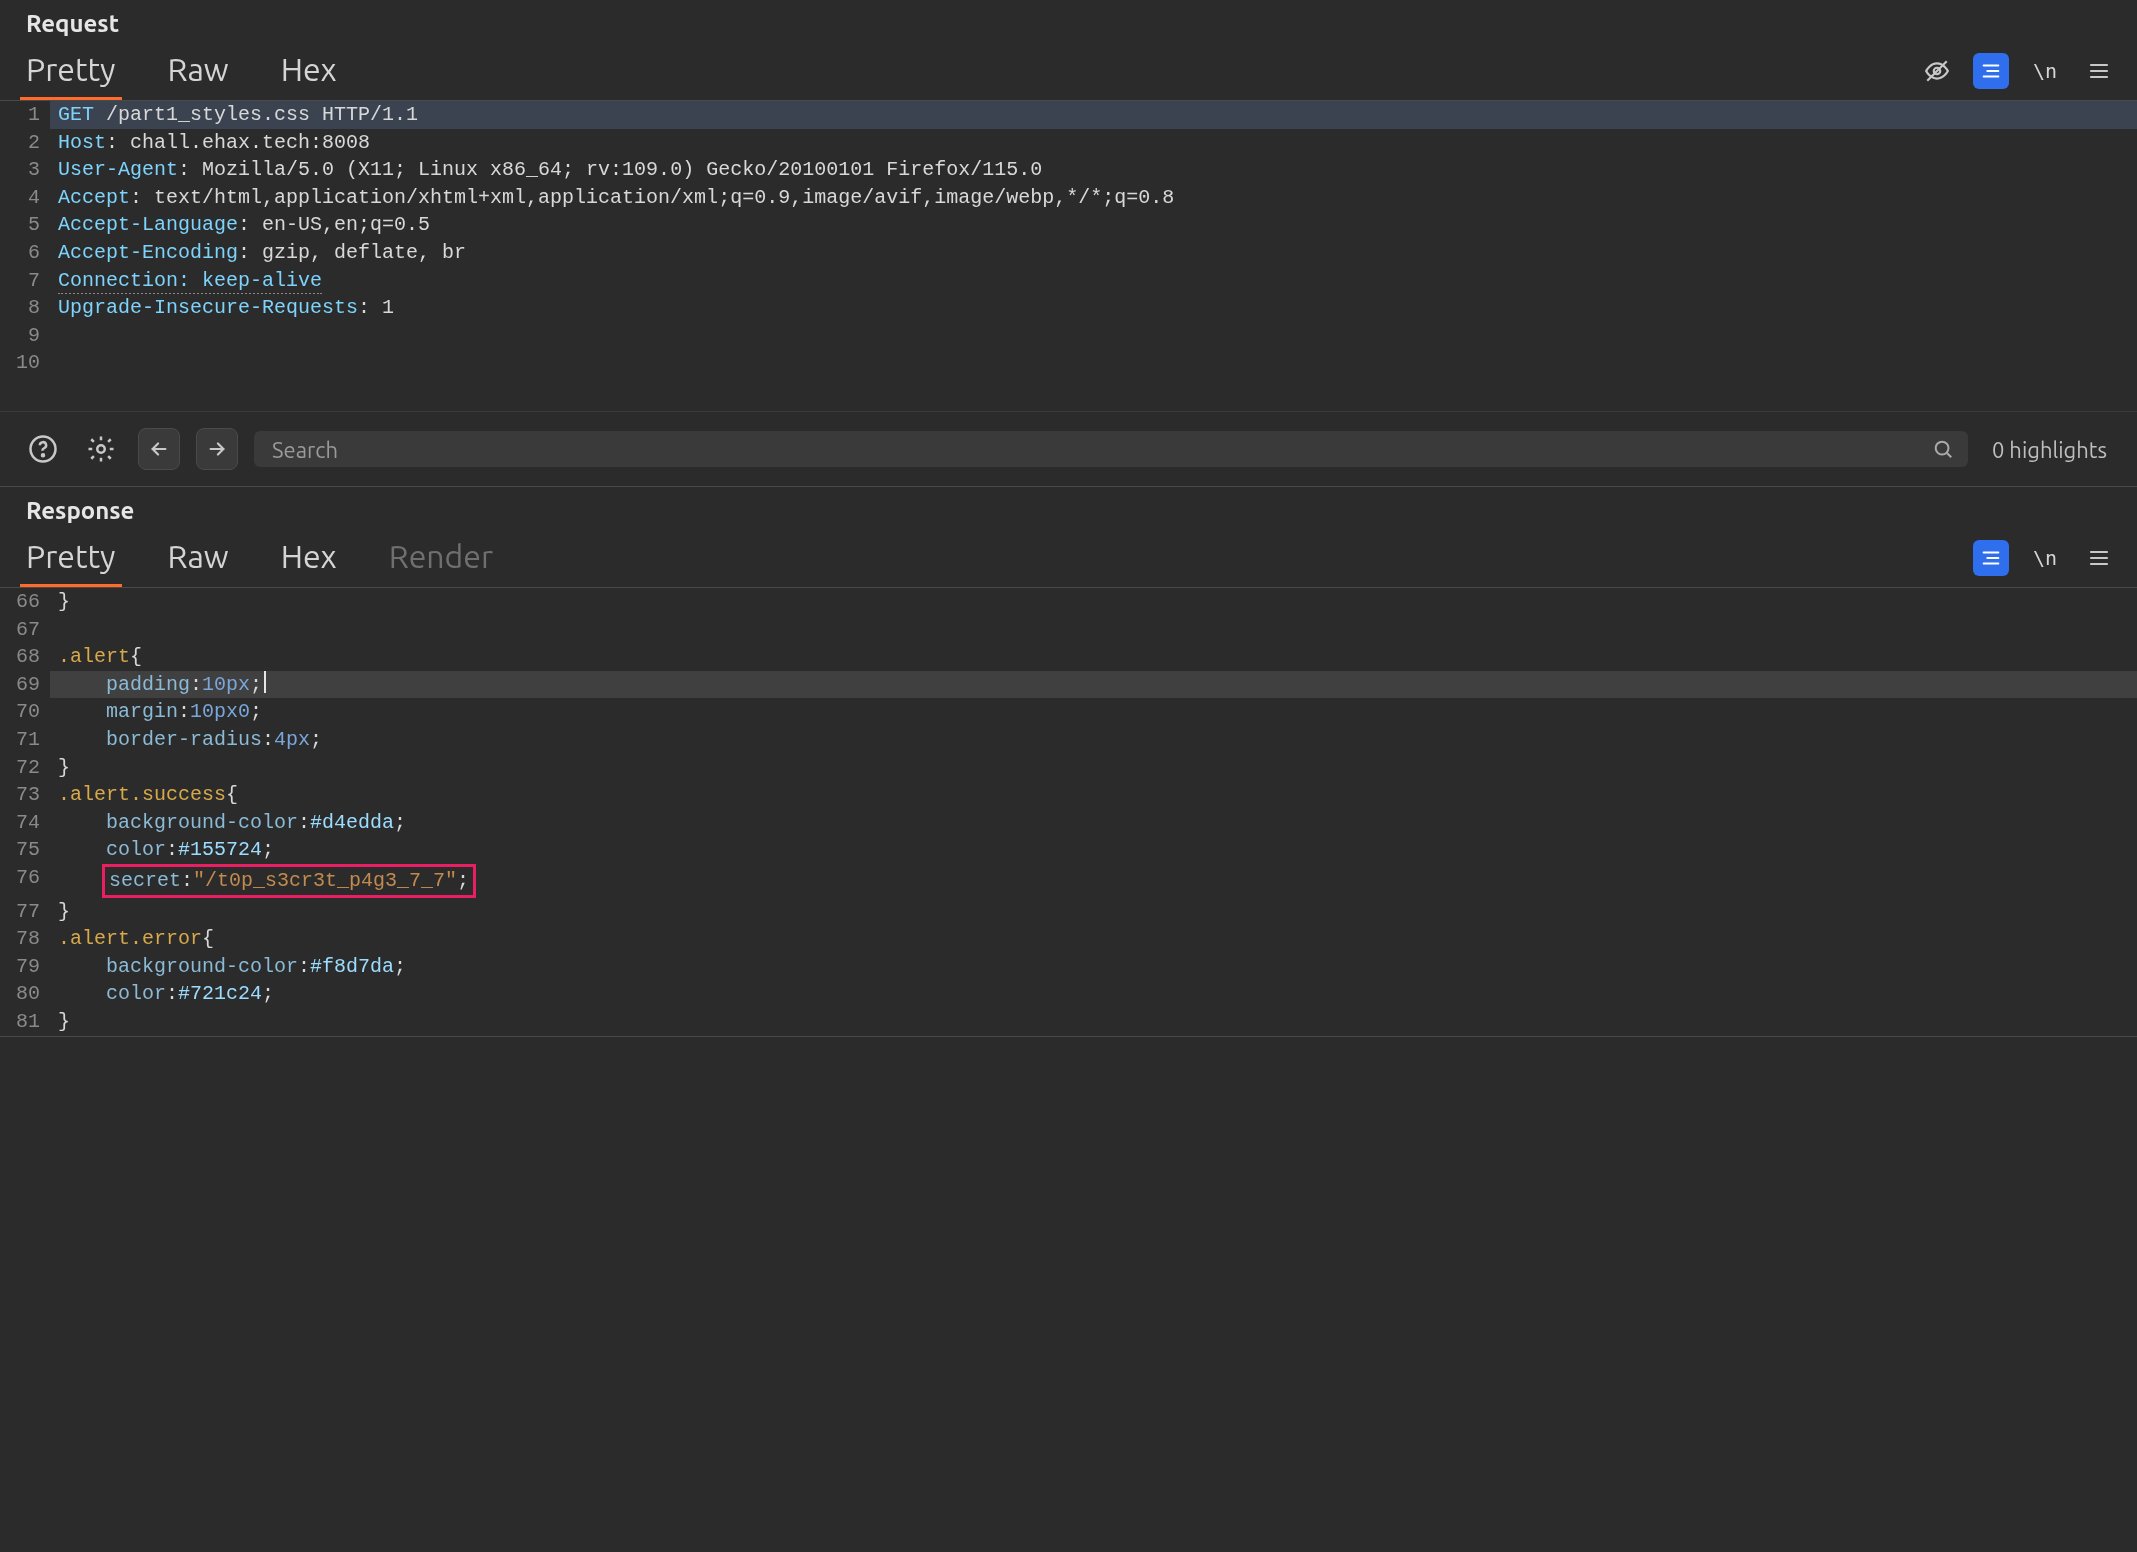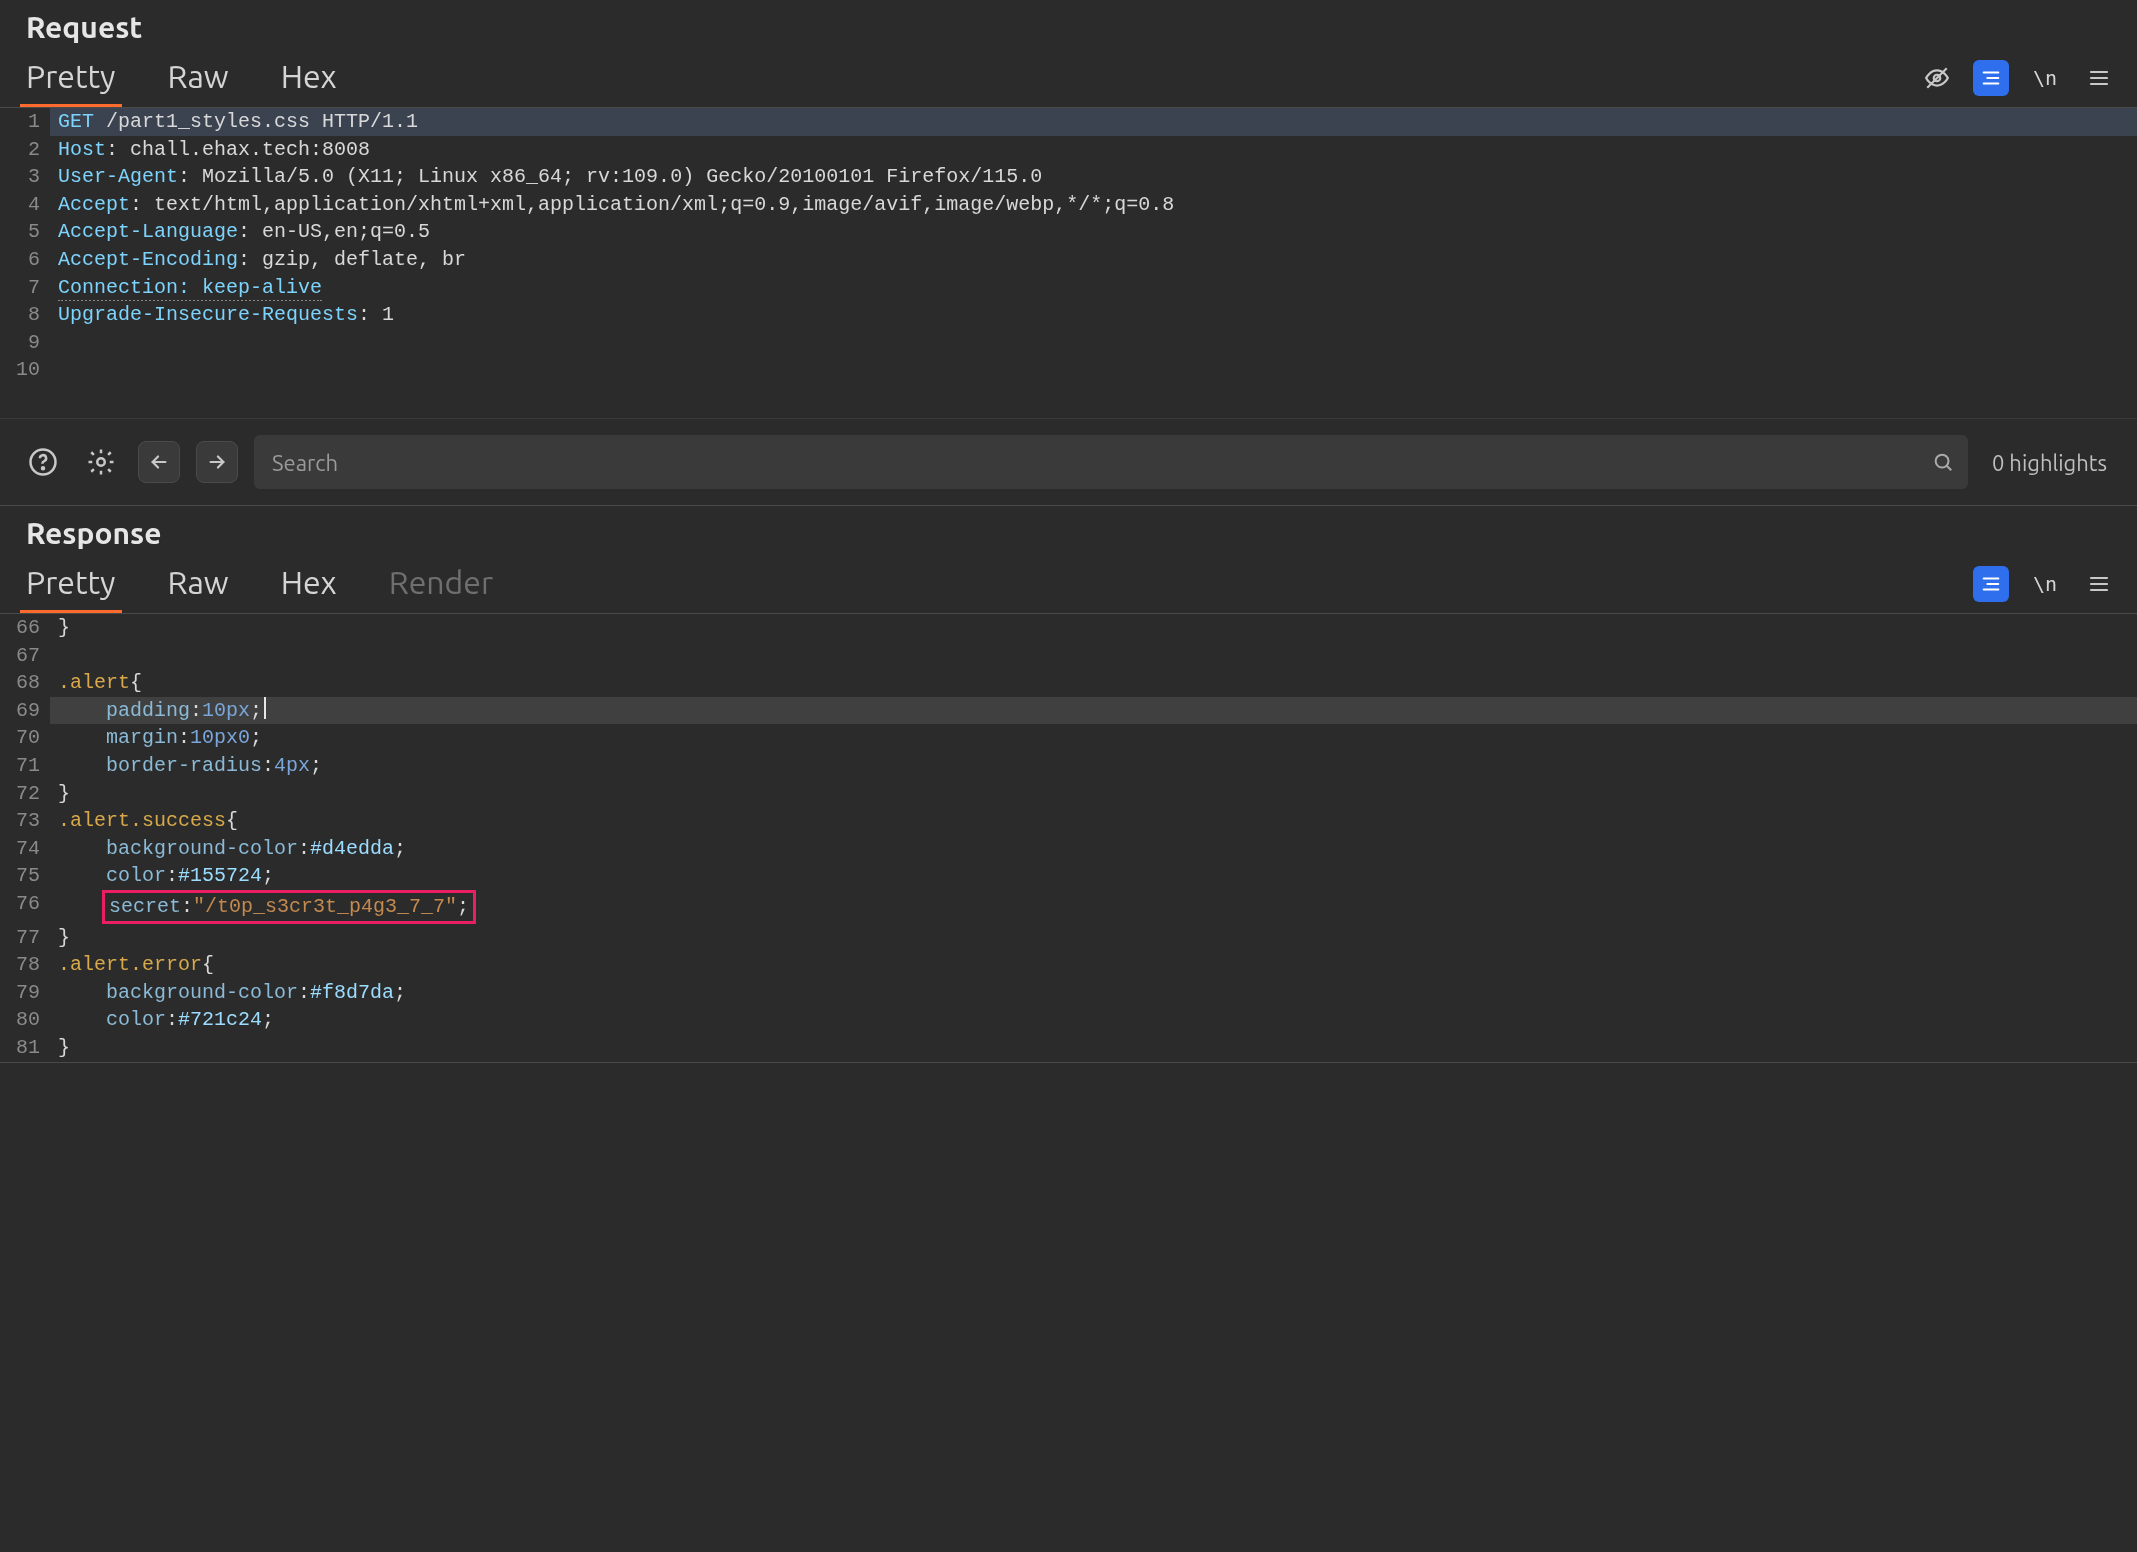--- a/index.html
+++ b/index.html
@@ -9,21 +9,21 @@
   color: #d5d5d5;
   font-family: -apple-system, "Segoe UI", Ubuntu, Cantarell, sans-serif;
   font-size: 20px;
 }
 .pane {
   display: flex;
   flex-direction: column;
   border-bottom: 1px solid #4a4a4a;
 }
 .pane-title {
-  font-size: 30px;
+  font-size: 24px;
   font-weight: 700;
   color: #e6e6e6;
   padding: 10px 26px 4px 26px;
 }
 .tabbar {
   display: flex;
   align-items: center;
   justify-content: space-between;
   padding: 0 20px;
   border-bottom: 1px solid #4a4a4a;
@@ -92,21 +92,21 @@
   color: #c8c8c8; cursor: pointer;
 }
 .nav-btn {
   width: 42px; height: 42px; border-radius: 8px;
   background: #3a3a3a; display: inline-flex; align-items: center; justify-content: center;
   color: #c8c8c8; cursor: pointer;
   border: 1px solid #4a4a4a;
 }
 .searchbox {
   flex: 1 1 auto; display: flex; align-items: center;
-  background: #3a3a3a; border-radius: 6px; height: 54px;
+  background: #3a3a3a; border-radius: 6px; height: 36px;
   padding: 0 14px 0 18px; color: #aaa;
 }
 .searchbox .placeholder { flex: 1 1 auto; color: #9a9a9a; font-size: 22px; }
 .highlights-label { color: #bfbfbf; font-size: 22px; padding: 0 8px; }
 
 
 .annot-box {
   border: 3px solid #e91e63; display: inline-block;
   padding: 0 4px; margin-left: -4px;
 }

